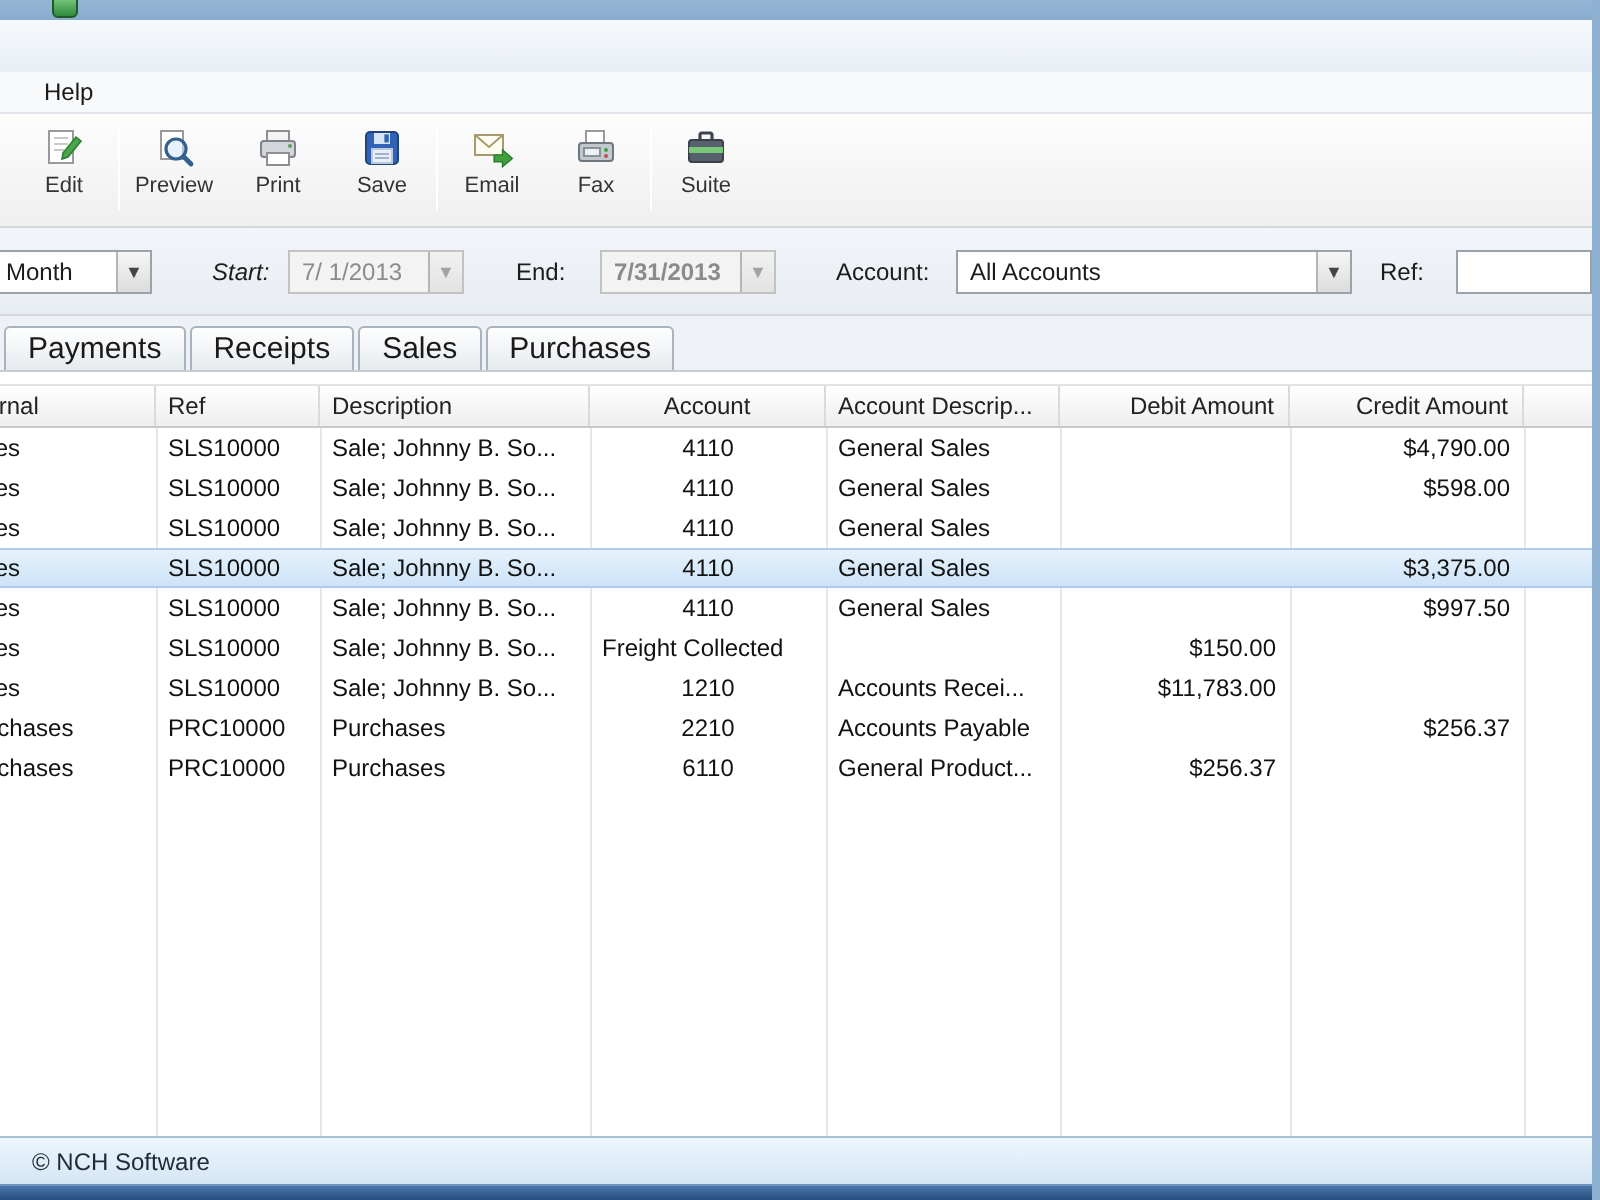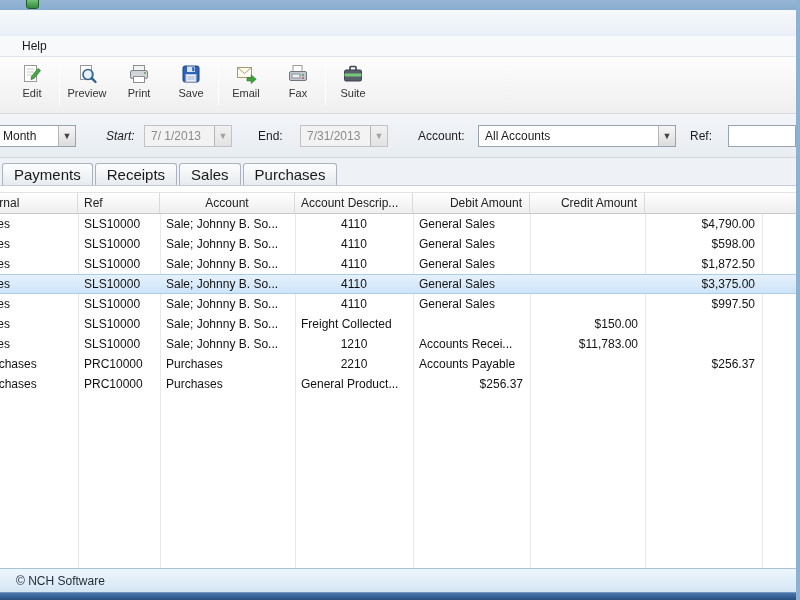--- a/index.html
+++ b/index.html
@@ -31,21 +31,21 @@
   .combo { position: absolute; top: 11px; height: 22px; background: #fff; border: 1px solid #98a3ad;
            display: flex; align-items: stretch; overflow: hidden; }
   .combo .cval { flex: 1; padding-left: 6px; white-space: nowrap; overflow: hidden; line-height: 20px; }
   .combo .carrow { width: 17px; background: linear-gradient(#f6f6f6, #dcdcdc); border-left: 1px solid #b5b5b5;
                    display: flex; align-items: center; justify-content: center; font-size: 9px; color: #444; }
   .combo.disabled { background: #f3f3f3; color: #8b8b8b; border-color: #c2c2c2; }
   .combo.disabled .carrow { color: #a3a3a3; background: linear-gradient(#f1f1f1, #e3e3e3); }
   .combo-period { left: -8px; width: 114px; }
   .combo-period .cval { padding-left: 40px; }
   .combo-start { left: 174px; width: 88px; }
-  .combo-end { left: 330px; width: 88px; }
+  .combo-end { left: 330px; width: 88px; font-weight: bold; }
   .combo-account { left: 508px; width: 198px; }
   .lbl-start { left: 136px; font-style: italic; } .lbl-end { left: 288px; } .lbl-account { left: 432px; margin-left: 16px; } .lbl-ref { left: 720px; }
   .ref-input { position: absolute; left: 758px; top: 11px; width: 68px; height: 22px;
                border: 1px solid #98a3ad; background: #fff; font-size: 12px; padding: 0 4px;
                font-family: "Liberation Sans", "DejaVu Sans", sans-serif; }
 
   .tabstrip { height: 28px; background: #eef1f5; border-bottom: 1px solid #c6ccd3;
               display: flex; align-items: flex-end; padding-left: 32px; gap: 2px; }
   .tab { height: 22px; padding: 0 11px; display: flex; align-items: center; font-size: 15px; color: #1a1a1a;
          background: linear-gradient(#fdfefe, #e7ebef); border: 1px solid #a9b3bd; border-bottom: none;
@@ -218,20 +218,21 @@
       <div class="vline vl2"></div>
       <div class="vline vl3"></div>
       <div class="vline vl4"></div>
       <div class="vline vl5"></div>
       <div class="vline vl6"></div>
       <div class="vline vl7"></div>
 
       <div class="thead grid-cols">
         <div class="th c1">Journal</div>
         <div class="th c2">Ref</div>
+        <div class="th c3">Description</div>
         <div class="th c4">Account</div>
         <div class="th c5">Account Descrip...</div>
         <div class="th c6">Debit Amount</div>
         <div class="th c7">Credit Amount</div>
         <div class="th filler"></div>
       </div>
 
       <div class="tbody">
 
       <div class="tr grid-cols">
@@ -254,21 +255,20 @@
             <div class="td c7">$598.00</div>
             <div class="td"></div>
           </div>
           <div class="tr grid-cols">
             <div class="td c1">Sales</div>
             <div class="td c2">SLS10000</div>
             <div class="td c3">Sale; Johnny B. So...</div>
             <div class="td c4">4110</div>
             <div class="td c5">General Sales</div>
             <div class="td c6"></div>
-            <div class="td c7">$1,872.50</div>
             <div class="td"></div>
           </div>
           <div class="tr grid-cols selected">
             <div class="td c1">Sales</div>
             <div class="td c2">SLS10000</div>
             <div class="td c3">Sale; Johnny B. So...</div>
             <div class="td c4">4110</div>
             <div class="td c5">General Sales</div>
             <div class="td c6"></div>
             <div class="td c7">$3,375.00</div>
@@ -310,20 +310,21 @@
             <div class="td c4">2210</div>
             <div class="td c5">Accounts Payable</div>
             <div class="td c6"></div>
             <div class="td c7">$256.37</div>
             <div class="td"></div>
           </div>
           <div class="tr grid-cols">
             <div class="td c1">Purchases</div>
             <div class="td c2">PRC10000</div>
             <div class="td c3">Purchases</div>
+            <div class="td c4">6110</div>
             <div class="td c5">General Product...</div>
             <div class="td c6">$256.37</div>
             <div class="td c7"></div>
             <div class="td"></div>
           </div>
         </div>
     </div>
 
     <div class="statusbar">
       <span>© NCH Software</span>

